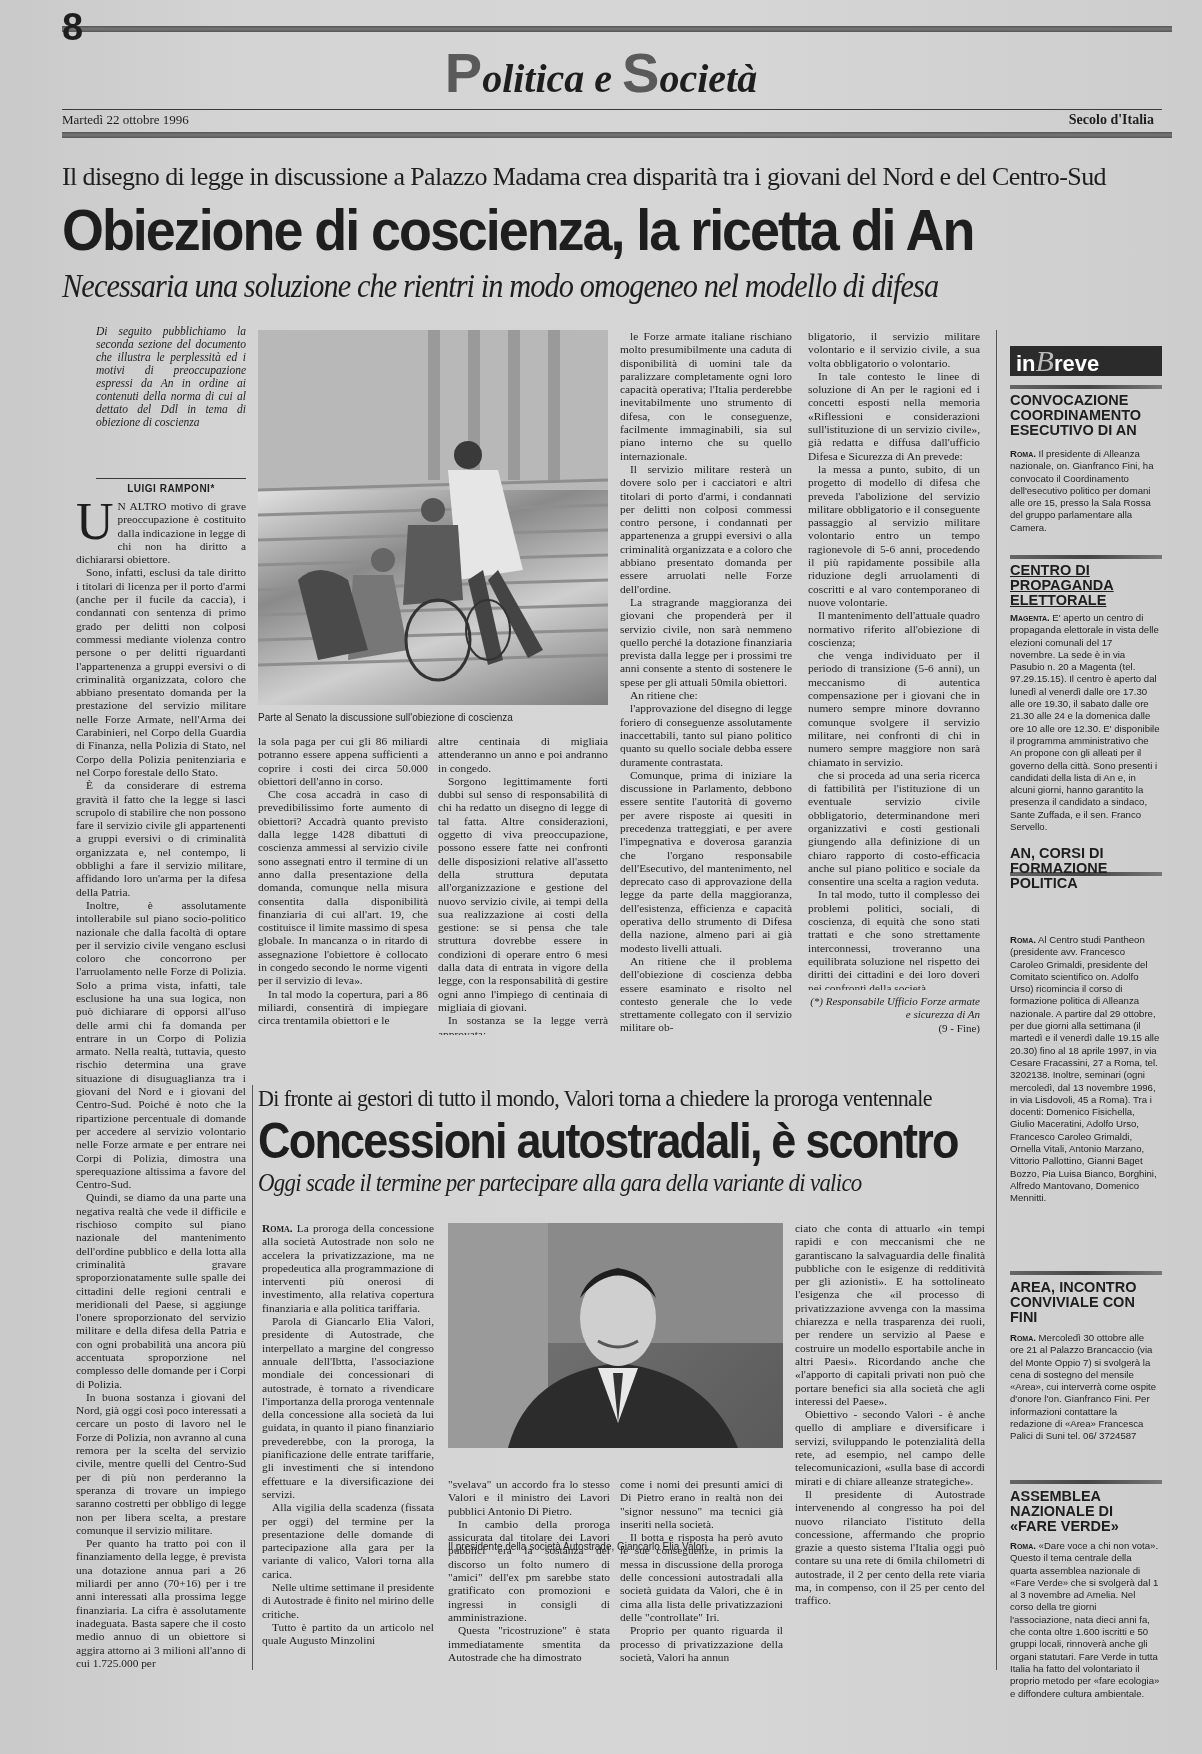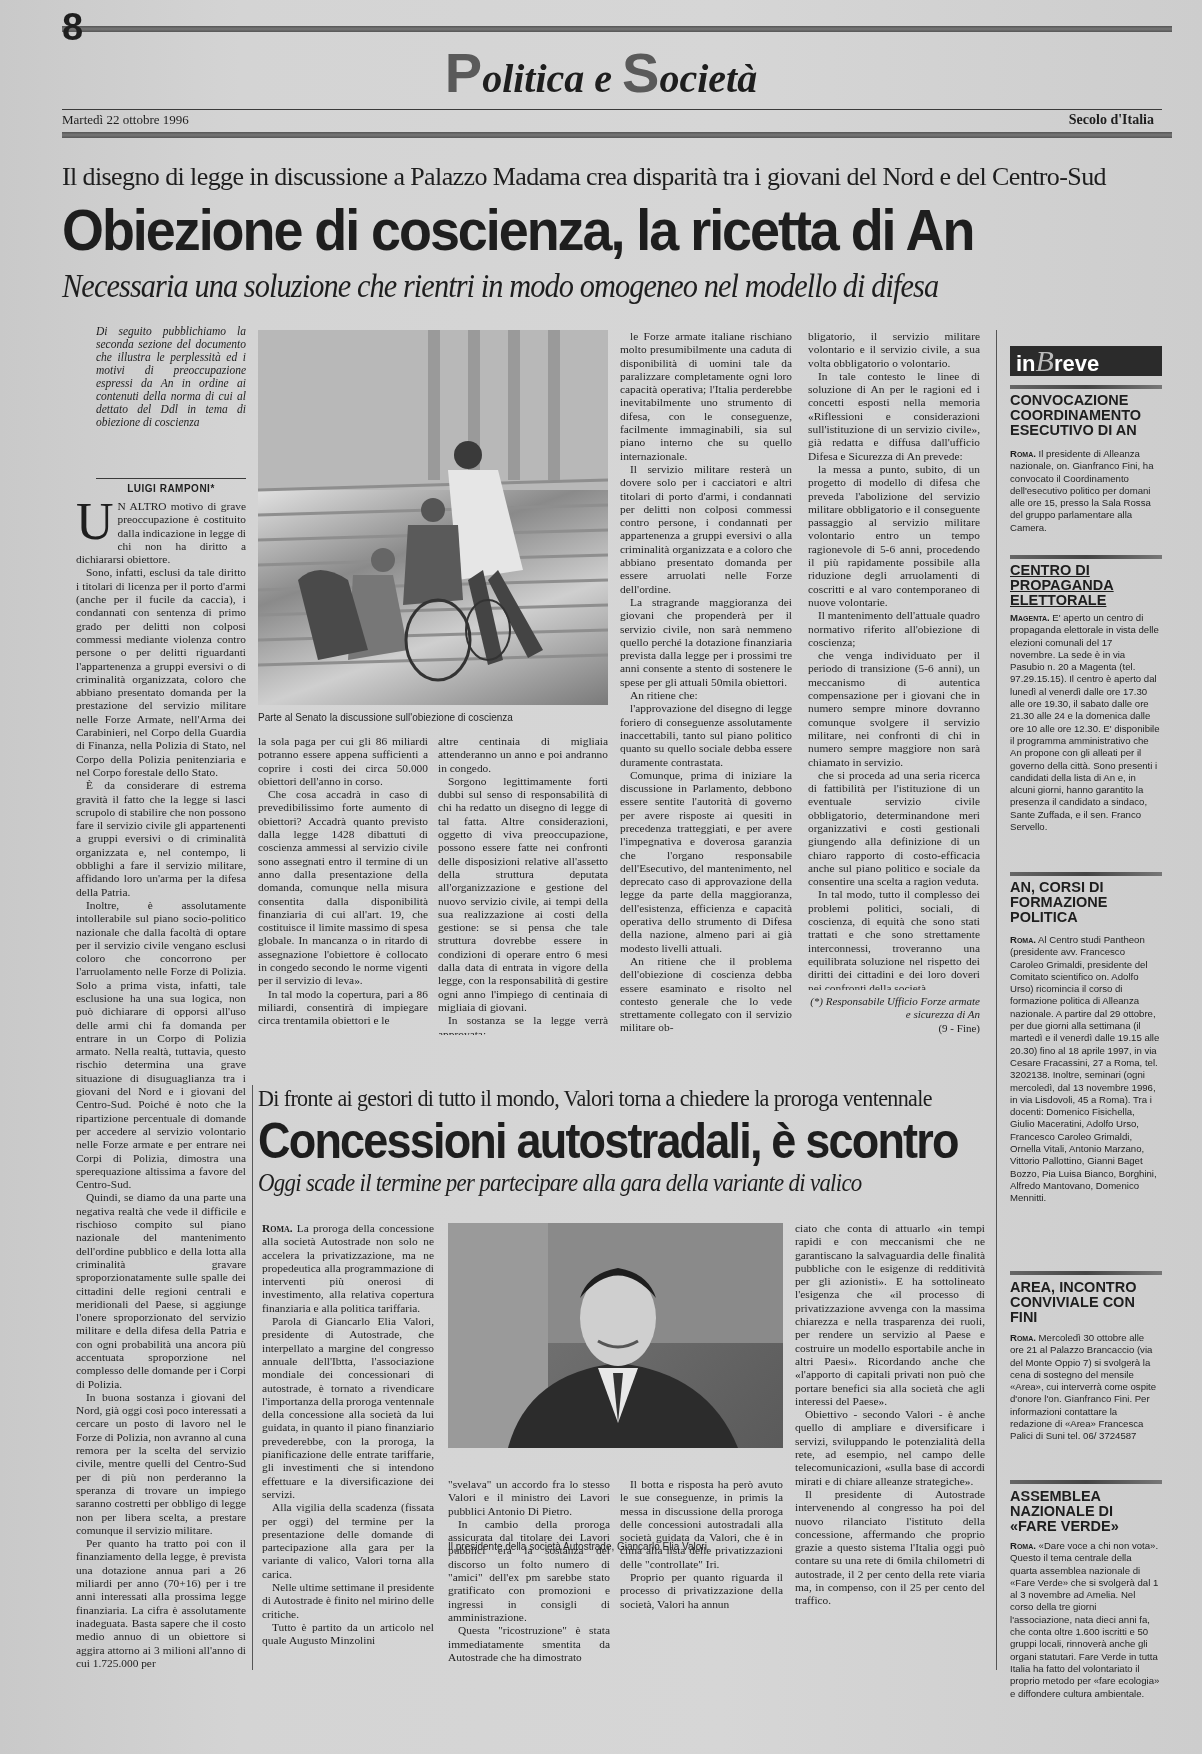--- a/index.html
+++ b/index.html
@@ -155,21 +155,21 @@
 
   <div class="brief-bar" style="top:385px;"></div>
   <div class="brief-title" style="top:393px;">CONVOCAZIONE COORDINAMENTO ESECUTIVO DI AN</div>
   <div class="brief-text" style="top:448px;"><span class="place">Roma.</span><span> Il presidente di Alleanza nazionale, on. Gianfranco Fini, ha convocato il Coordinamento dell'esecutivo politico per domani alle ore 15, presso la Sala Rossa del gruppo parlamentare alla Camera.</span></div>
 
   <div class="brief-bar" style="top:555px;"></div>
   <div class="brief-title" style="top:563px;text-decoration:underline;">CENTRO DI PROPAGANDA ELETTORALE</div>
   <div class="brief-text" style="top:612px;"><span class="place">Magenta.</span><span> E' aperto un centro di propaganda elettorale in vista delle elezioni comunali del 17 novembre. La sede è in via Pasubio n. 20 a Magenta (tel. 97.29.15.15). Il centro è aperto dal lunedì al venerdì dalle ore 17.30 alle ore 19.30, il sabato dalle ore 21.30 alle 24 e la domenica dalle ore 10 alle ore 12.30. E' disponibile il programma amministrativo che An propone con gli alleati per il governo della città. Sono presenti i candidati della lista di An e, in alcuni giorni, hanno garantito la presenza il candidato a sindaco, Sante Zuffada, e il sen. Franco Servello.</span></div>
 
   <div class="brief-bar" style="top:872px;"></div>
-  <div class="brief-title" style="top:880px;">AN, CORSI DI FORMAZIONE POLITICA</div>
+  <div class="brief-title" style="top:846px;">AN, CORSI DI FORMAZIONE POLITICA</div>
   <div class="brief-text" style="top:934px;"><span class="place">Roma.</span><span> Al Centro studi Pantheon (presidente avv. Francesco Caroleo Grimaldi, presidente del Comitato scientifico on. Adolfo Urso) ricomincia il corso di formazione politica di Alleanza nazionale. A partire dal 29 ottobre, per due giorni alla settimana (il martedì e il venerdì dalle 19.15 alle 20.30) fino al 18 aprile 1997, in via Cesare Fracassini, 27 a Roma, tel. 3202138. Inoltre, seminari (ogni mercoledì, dal 13 novembre 1996, in via Lisdovoli, 45 a Roma). Tra i docenti: Domenico Fisichella, Giulio Maceratini, Adolfo Urso, Francesco Caroleo Grimaldi, Ornella Vitali, Antonio Marzano, Vittorio Pallottino, Gianni Baget Bozzo, Pia Luisa Bianco, Borghini, Alfredo Mantovano, Domenico Mennitti.</span></div>
 
   <div class="brief-bar" style="top:1271px;"></div>
   <div class="brief-title" style="top:1280px;">AREA, INCONTRO CONVIVIALE CON FINI</div>
   <div class="brief-text" style="top:1332px;"><span class="place">Roma.</span><span> Mercoledì 30 ottobre alle ore 21 al Palazzo Brancaccio (via del Monte Oppio 7) si svolgerà la cena di sostegno del mensile «Area», cui interverrà come ospite d'onore l'on. Gianfranco Fini. Per informazioni contattare la redazione di «Area» Francesca Palici di Suni tel. 06/ 3724587</span></div>
 
   <div class="brief-bar" style="top:1480px;"></div>
   <div class="brief-title" style="top:1489px;">ASSEMBLEA NAZIONALE DI «FARE VERDE»</div>
   <div class="brief-text" style="top:1540px;"><span class="place">Roma.</span><span> «Dare voce a chi non vota». Questo il tema centrale della quarta assemblea nazionale di «Fare Verde» che si svolgerà dal 1 al 3 novembre ad Amelia. Nel corso della tre giorni l'associazione, nata dieci anni fa, che conta oltre 1.600 iscritti e 50 gruppi locali, rinnoverà anche gli organi statutari. Fare Verde in tutta Italia ha fatto del volontariato il proprio metodo per «fare ecologia» e diffondere cultura ambientale.</span></div>
 
@@ -199,20 +199,21 @@
     </svg>
   </div>
   <div class="caption" style="left:448px; top:1541px;">Il presidente della società Autostrade, Giancarlo Elia Valori</div>
 
   <div class="col" style="left:448px; top:1478px; width:162px; height:190px;">
     <p style="text-indent:0">"svelava" un accordo fra lo stesso Valori e il ministro dei Lavori pubblici Antonio Di Pietro.</p>
     <p>In cambio della proroga assicurata dal titolare dei Lavori pubblici era la sostanza del discorso un folto numero di "amici" dell'ex pm sarebbe stato gratificato con promozioni e ingressi in consigli di amministrazione.</p>
     <p>Questa "ricostruzione" è stata immediatamente smentita da Autostrade che ha dimostrato</p>
   </div>
   <div class="col" style="left:620px; top:1478px; width:163px; height:190px;">
+    <p style="text-indent:0">come i nomi dei presunti amici di Di Pietro erano in realtà non dei "signor nessuno" ma tecnici già inseriti nella società.</p>
     <p>Il botta e risposta ha però avuto le sue conseguenze, in primis la messa in discussione della proroga delle concessioni autostradali alla società guidata da Valori, che è in cima alla lista delle privatizzazioni delle "controllate" Iri.</p>
     <p>Proprio per quanto riguarda il processo di privatizzazione della società, Valori ha annun</p>
   </div>
   <div class="col" style="left:795px; top:1222px; width:190px; height:446px;">
     <p style="text-indent:0">ciato che conta di attuarlo «in tempi rapidi e con meccanismi che ne garantiscano la salvaguardia delle finalità pubbliche con le esigenze di redditività per gli azionisti». E ha sottolineato l'esigenza che «il processo di privatizzazione avvenga con la massima chiarezza e nella trasparenza dei ruoli, per rendere un servizio al Paese e costruire un modello esportabile anche in altri Paesi». Ricordando anche che «l'apporto di capitali privati non può che portare benefici sia alla società che agli interessi del Paese».</p>
     <p>Obiettivo - secondo Valori - è anche quello di ampliare e diversificare i servizi, sviluppando le potenzialità della rete, ad esempio, nel campo delle telecomunicazioni, «sulla base di accordi mirati e di chiare alleanze strategiche».</p>
     <p>Il presidente di Autostrade intervenendo al congresso ha poi del nuovo rilanciato l'istituto della concessione, affermando che proprio grazie a questo sistema l'Italia oggi può contare su una rete di 6mila chilometri di autostrade, il 2 per cento della rete viaria ma, in compenso, con il 25 per cento del traffico.</p>
   </div>
 
 </div>

